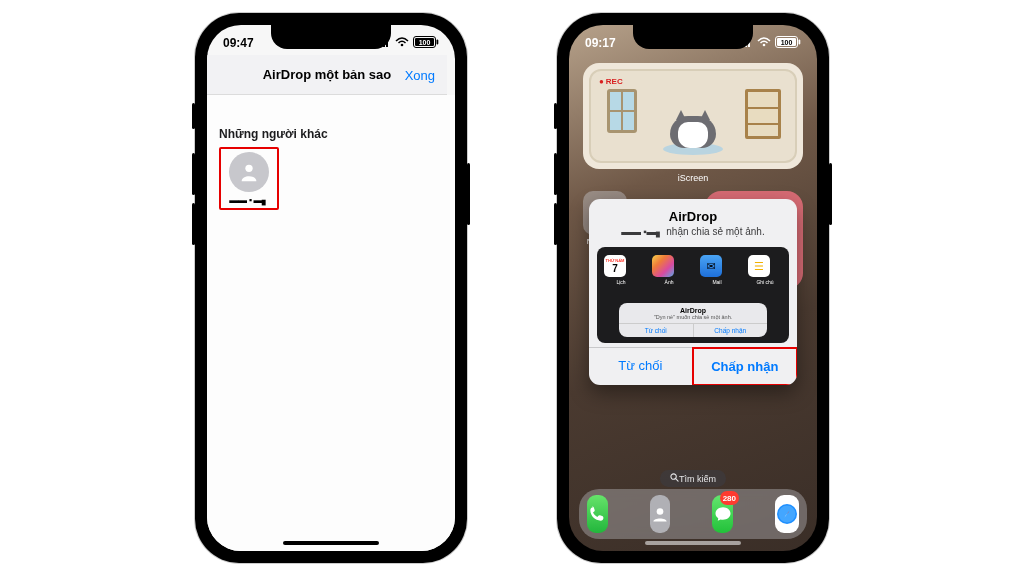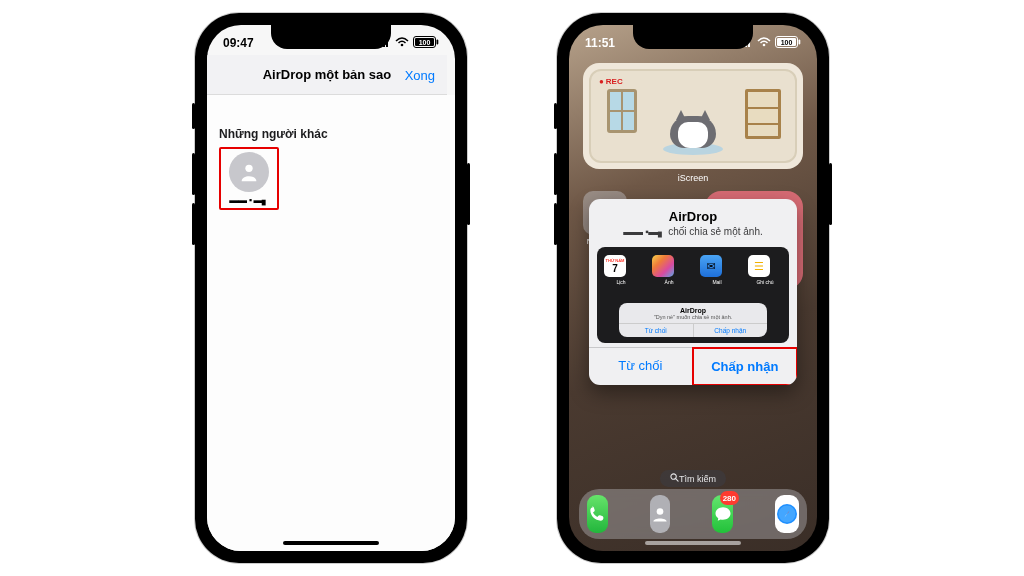--- a/index.html
+++ b/index.html
@@ -298,21 +298,21 @@
 </div>
 
 <div class="phone">
   <div class="side-btn side-left1"></div>
   <div class="side-btn side-left2"></div>
   <div class="side-btn side-left3"></div>
   <div class="side-btn side-right"></div>
   <div class="screen screen-photo">
     <div class="notch"></div>
     <div class="status-bar light">
-      <span>11:51</span>
+      <span>09:17</span>
       <div class="sb-right">
         <span>
           <svg width="14" height="10" viewBox="0 0 14 10">
               <g fill="currentColor">
                 <rect x="0" y="7" width="2" height="3" rx="0.5"></rect>
                 <rect x="3" y="5" width="2" height="5" rx="0.5"></rect>
                 <rect x="6" y="3" width="2" height="7" rx="0.5"></rect>
                 <rect x="9" y="1" width="2" height="9" rx="0.5"></rect>
               </g>
             </svg>
@@ -361,21 +361,21 @@
       </div>
     </div>
     <div class="kcal-widget">
       <div class="kcal-num">612</div>
     </div>
 
     <div class="popup">
       <div class="popup-hdr">
         <div class="popup-title">AirDrop</div>
         <div class="popup-sub">
-          <span class="popup-sender">▬▬ ▪▬▖</span><span> chối chia sẻ một ảnh.</span>
+          <span class="popup-sender">▬▬ ▪▬▖</span><span> nhận chia sẻ một ảnh.</span>
         </div>
       </div>
       <div class="shot">
         <div class="shot-row">
           <div class="shot-col">
             <div class="shot-ic" style="background:#fff; flex-direction:column;">
               <div style="font-size:4px;color:#ff3b30;font-weight:700;">THỨ NĂM</div>
               <div style="font-size:10px;color:#000;font-weight:700;">7</div>
             </div>
             <div class="shot-lbl">Lịch</div>

